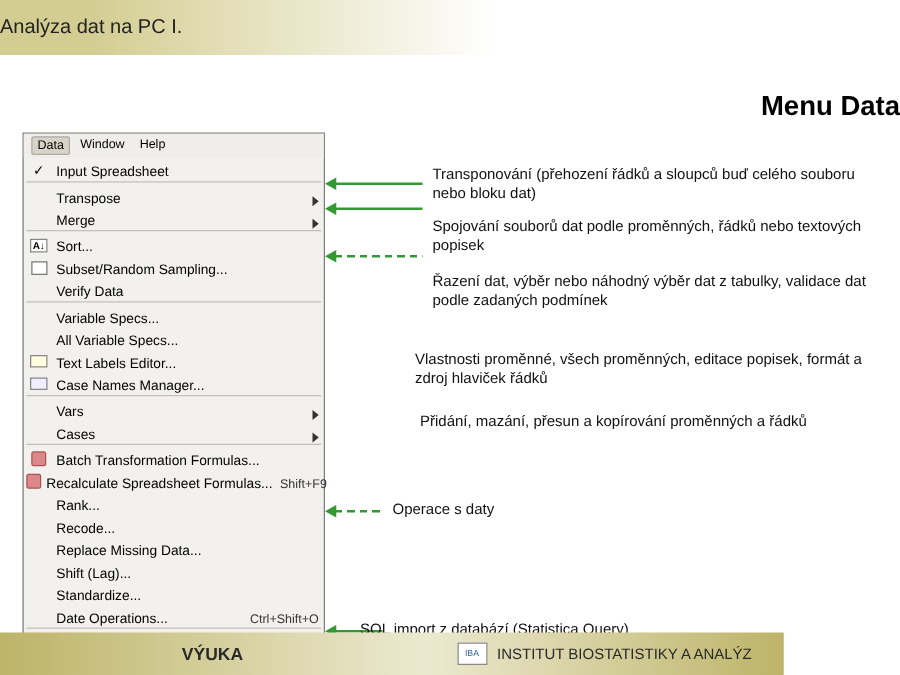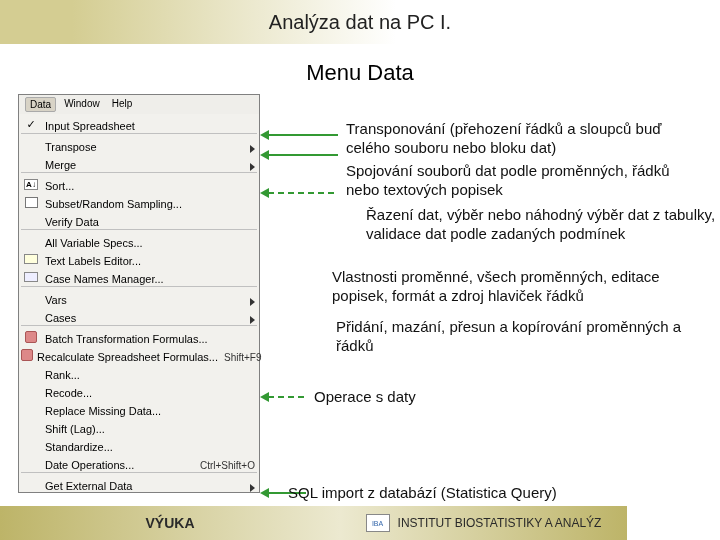--- a/index.html
+++ b/index.html
@@ -1,36 +1,36 @@
 <!DOCTYPE html>
 <html><head>
 <meta charset="utf-8">
 <style>
 html,body{margin:0;padding:0;width:720px;height:540px;font-family:Arial,sans-serif;background:#fff;overflow:hidden}
 .slide{width:720px;height:540px;position:relative}
-.title-band{height:44px;background:linear-gradient(to right,#d4cd92 0%,#d4cd92 10%,#fff 55%,#fff 100%);display:flex;align-items:center;justify-content:center;font-size:20px;color:#222}
-.subtitle{text-align:center;font-size:22px;font-weight:normal;margin:16px 0 8px}
+.title-band{height:44px;background:linear-gradient(to right,#d4cd92 0%,#d4cd92 10%,#fff 55%,#fff 100%);display:flex;align-items:center;font-size:16px;color:#222}
+.subtitle{text-align:right;font-size:22px;font-weight:bold;margin:28px 0 8px}
 .content{position:relative;height:412px}
 .menu{position:absolute;left:18px;top:0;width:240px;background:#f2f1ed;border:1px solid #808080;font-family:Tahoma,sans-serif;font-size:11px;color:#000}
 .menubar{display:flex;gap:4px;padding:2px 6px;font-size:10px;background:#efeeea}
 .menubar span{padding:1px 4px}
 .menubar .active{background:#d8d3c6;border:1px solid #aaa;border-radius:2px}
 .mitem{display:flex;align-items:flex-end;height:18px;padding:0 4px 0 2px}
 .micon{width:20px;height:16px;display:flex;align-items:center;justify-content:center;margin-right:4px}
 .mtxt{flex:1;white-space:nowrap}
 .scut{color:#333;font-size:10px;margin-left:6px}
 .msep{height:1px;background:#c0c0c0;margin:1px 2px}
 .arrowR{width:0;height:0;border-top:4px solid transparent;border-bottom:4px solid transparent;border-left:5px solid #333;margin-left:4px}
 .chk::before{content:"✓";font-size:11px;color:#000}
 .ic-az{font-size:8px;font-weight:bold;background:#fff;border:1px solid #888;padding:0 1px}
 .ic-sq{width:11px;height:9px;border:1px solid #777;background:#fff}
 .ic-dot{width:10px;height:10px;background:#d88;border:1px solid #a55;border-radius:2px}
 .ic-lbl{width:12px;height:8px;border:1px solid #888;background:#ffd}
 .ic-nm{width:12px;height:8px;border:1px solid #888;background:#eef}
-.explain{position:absolute;font-size:15px;line-height:1.25;color:#111}
+.explain{position:absolute;font-size:12px;line-height:1.25;color:#111}
 .arrow{position:absolute;height:2px;background:#339933}
 .arrow::after{content:"";position:absolute;left:-8px;top:-4px;width:0;height:0;border-top:5px solid transparent;border-bottom:5px solid transparent;border-right:9px solid #339933}
 .arrow.dash{background:repeating-linear-gradient(to right,#339933 0 6px,transparent 6px 10px)}
 .footer{position:absolute;left:0;bottom:0;width:627px;height:34px;display:flex}
 .f-left{width:340px;background:linear-gradient(to right,#bdb468 0%,#ece9d0 100%);display:flex;align-items:center;justify-content:center;font-size:14px;font-weight:bold;color:#2a2a2a}
 .f-right{flex:1;background:linear-gradient(to right,#ece9d0 0%,#bdb468 100%);display:flex;align-items:center;justify-content:center;font-size:12px;font-weight:normal;color:#2a2a2a;gap:8px}
 .iba{width:22px;height:16px;border:1px solid #888;background:#fff;display:flex;align-items:center;justify-content:center;font-size:7px;color:#36a}
 </style>
 </head>
 <body>
@@ -73,20 +73,24 @@
           <span class="micon">
             <span class="ic-sq"></span>
           </span>
           <span class="mtxt">Subset/Random Sampling...</span>
         </div>
 <div class="mitem">
           <span class="micon"></span>
           <span class="mtxt">Verify Data</span>
         </div>
 <div class="msep"></div>
+<div class="mitem">
+          <span class="micon"></span>
+          <span class="mtxt">Variable Specs...</span>
+        </div>
 <div class="mitem">
           <span class="micon"></span>
           <span class="mtxt">All Variable Specs...</span>
         </div>
 <div class="mitem">
           <span class="micon">
             <span class="ic-lbl"></span>
           </span>
           <span class="mtxt">Text Labels Editor...</span>
         </div>
@@ -154,21 +158,21 @@
         </div>
 </div>
 
 <div class="arrow" style="left:268px;top:40px;width:70px"></div>
 <div class="explain" style="left:346px;top:26px;width:350px">Transponování (přehození řádků a sloupců buď celého souboru nebo bloku dat)</div>
 
 <div class="arrow" style="left:268px;top:60px;width:70px"></div>
 <div class="explain" style="left:346px;top:68px;width:350px">Spojování souborů dat podle proměnných, řádků nebo textových popisek</div>
 
 <div class="arrow dash" style="left:268px;top:98px;width:70px"></div>
-<div class="explain" style="left:366px;top:112px;width:354px">Řazení dat, výběr nebo náhodný výběr dat z tabulky, validace dat podle zadaných podmínek</div>
+<div class="explain" style="left:346px;top:112px;width:354px">Řazení dat, výběr nebo náhodný výběr dat z tabulky, validace dat podle zadaných podmínek</div>
 
 <div class="explain" style="left:332px;top:174px;width:372px">Vlastnosti proměnné, všech proměnných, editace popisek, formát a zdroj hlaviček řádků</div>
 
 <div class="explain" style="left:336px;top:224px;width:360px">Přidání, mazání, přesun a kopírování proměnných a řádků</div>
 
 <div class="arrow dash" style="left:268px;top:302px;width:38px"></div>
 <div class="explain" style="left:314px;top:294px">Operace s daty</div>
 
 <div class="arrow" style="left:268px;top:398px;width:38px"></div>
 <div class="explain" style="left:288px;top:390px">SQL import z databází (Statistica Query)</div>

